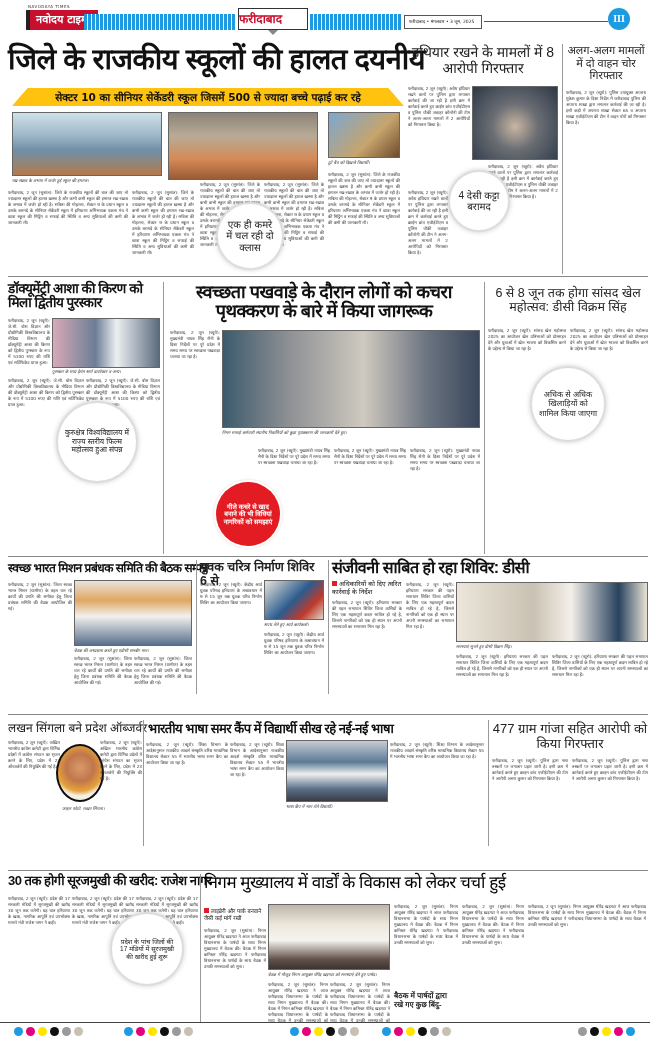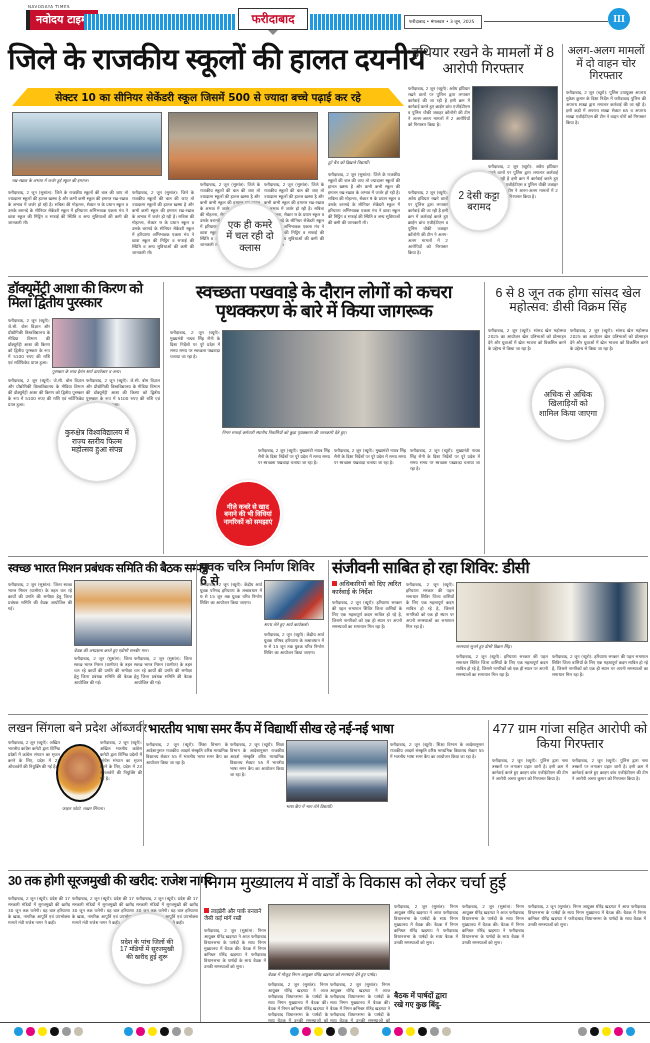--- a/index.html
+++ b/index.html
@@ -3,21 +3,21 @@
 <meta charset="utf-8">
 <style>
 *{box-sizing:border-box;margin:0;padding:0}
 html,body{width:650px;height:1043px;background:#fff;overflow:hidden}
 body{font-family:"DejaVu Sans",sans-serif;color:#111;position:relative}
 .abs{position:absolute}
 .masthead{left:0;top:0;width:650px;height:40px}
 .logo-box{left:26px;top:10px;width:72px;height:20px;background:#c8102e;color:#fff;font-weight:bold;font-size:11px;line-height:20px;text-align:center;border-left:4px solid #222}
 .logo-tag{left:28px;top:4px;font-size:4px;color:#333;letter-spacing:.5px}
 .stripe{top:14px;height:16px;background:repeating-linear-gradient(90deg,#1e9be0 0 3px,#fff 3px 4px)}
-.city-tab{left:238px;top:8px;width:70px;height:22px;border:1px solid #333;background:#fff;color:#c8102e;font-weight:bold;font-size:12px;text-align:center;line-height:20px}
+.city-tab{left:238px;top:8px;width:70px;height:22px;border:1px solid #333;background:#fff;color:#c8102e;font-weight:bold;font-size:12px;text-align:left;line-height:20px}
 .city-tab:after{content:"";position:absolute;left:29px;bottom:-6px;border:5px solid transparent;border-top-color:#888;border-bottom:0}
 .dateline{left:404px;top:15px;width:78px;height:14px;border:1px solid #555;background:#fff;font-size:4.5px;line-height:12px;padding-left:4px;color:#222;white-space:nowrap}
 .pgnum{left:608px;top:8px;width:22px;height:22px;border-radius:50%;background:#1e9be0;color:#fff;font-weight:bold;font-size:10px;text-align:center;line-height:22px;font-family:"Liberation Serif",serif}
 .hline{background:#888;height:1px}
 .vline{background:#999;width:1px}
 .h1{font-family:"Liberation Sans",sans-serif;font-weight:bold;letter-spacing:-.5px;color:#111;line-height:1.05}
 .hlt{font-family:"Liberation Sans",sans-serif;color:#222;line-height:1.15}
 .yband{left:12px;top:88px;width:392px;height:18px;background:#ffc20e;color:#111;font-weight:bold;font-size:10.5px;line-height:18px;text-align:center;clip-path:polygon(4% 0,96% 0,100% 100%,0 100%)}
 .photo{background:linear-gradient(135deg,#8a9aa8,#c9b9a0 50%,#6a6f74);border:1px solid #666}
 .caption{font-size:4.2px;color:#333;font-style:italic;line-height:6px}
@@ -57,21 +57,21 @@
 <div class="abs body" style="left:200px;top:182px;width:60px;height:88px">फरीदाबाद, 2 जून (सुशांत): जिले के राजकीय स्कूलों की बात की जाए तो ज्यादातर स्कूलों की हालत खस्ता है और कभी कभी स्कूल की इमारत रख-रखाव के अभाव में जर्जर हो रही है। सबिता की मोहल्ला, सेक्टर 9 के प्रधान स्कूल व उसके बरामदे के सीनियर सेकेंडरी स्कूल में हरियाणा अभिभावक एकता मंच ने छात्रा स्कूल की मिट्टिंग व सफाई की स्थिति व अन्य सुविधाओं की कमी की जानकारी ली।</div>
 <div class="abs body" style="left:264px;top:182px;width:60px;height:88px">फरीदाबाद, 2 जून (सुशांत): जिले के राजकीय स्कूलों की बात की जाए तो ज्यादातर स्कूलों की हालत खस्ता है और कभी कभी स्कूल की इमारत रख-रखाव के अभाव में जर्जर हो रही है। सबिता की मोहल्ला, सेक्टर 9 के प्रधान स्कूल व उसके बरामदे के सीनियर सेकेंडरी स्कूल में हरियाणा अभिभावक एकता मंच ने छात्रा स्कूल की मिट्टिंग व सफाई की स्थिति व अन्य सुविधाओं की कमी की जानकारी ली।</div>
 <div class="abs body" style="left:328px;top:172px;width:72px;height:98px">फरीदाबाद, 2 जून (सुशांत): जिले के राजकीय स्कूलों की बात की जाए तो ज्यादातर स्कूलों की हालत खस्ता है और कभी कभी स्कूल की इमारत रख-रखाव के अभाव में जर्जर हो रही है। सबिता की मोहल्ला, सेक्टर 9 के प्रधान स्कूल व उसके बरामदे के सीनियर सेकेंडरी स्कूल में हरियाणा अभिभावक एकता मंच ने छात्रा स्कूल की मिट्टिंग व सफाई की स्थिति व अन्य सुविधाओं की कमी की जानकारी ली।</div>
 <div class="abs circle" style="left:218px;top:204px;width:64px;height:64px;font-size:10px">एक ही कमरे में चल रही दो क्लास</div>
 
 <div class="abs hlt" style="left:408px;top:44px;width:150px;font-size:14px;text-align:center">हथियार रखने के मामलों में 8 आरोपी गिरफ्तार</div>
 <div class="abs body" style="left:408px;top:86px;width:62px;height:100px">फरीदाबाद, 2 जून (ब्यूरो): अवैध हथियार रखने वालों पर पुलिस द्वारा लगातार कार्रवाई की जा रही है इसी क्रम में कार्रवाई करते हुए क्राईम ब्रांच एजीईटीएस व पुलिस चौकी जवाहर कॉलोनी की टीम ने अलग-अलग मामलों में 2 आरोपियों को गिरफ्तार किया है।</div>
 <div class="abs photo" style="left:472px;top:86px;width:86px;height:74px;background:radial-gradient(circle at 50% 55%,#c9b6a2 0,#6b6e74 40%,#2c3946 100%)"></div>
 <div class="abs body" style="left:488px;top:164px;width:70px;height:110px">फरीदाबाद, 2 जून (ब्यूरो): अवैध हथियार रखने वालों पर पुलिस द्वारा लगातार कार्रवाई की जा रही है इसी क्रम में कार्रवाई करते हुए क्राईम ब्रांच एजीईटीएस व पुलिस चौकी जवाहर कॉलोनी की टीम ने अलग-अलग मामलों में 2 आरोपियों को गिरफ्तार किया है।</div>
 <div class="abs body" style="left:408px;top:190px;width:40px;height:80px">फरीदाबाद, 2 जून (ब्यूरो): अवैध हथियार रखने वालों पर पुलिस द्वारा लगातार कार्रवाई की जा रही है इसी क्रम में कार्रवाई करते हुए क्राईम ब्रांच एजीईटीएस व पुलिस चौकी जवाहर कॉलोनी की टीम ने अलग-अलग मामलों में 2 आरोपियों को गिरफ्तार किया है।</div>
-<div class="abs circle" style="left:450px;top:172px;width:58px;height:58px;font-size:10px">2 देसी कट्टा बरामद</div>
+<div class="abs circle" style="left:450px;top:172px;width:58px;height:58px;font-size:10px">4 देसी कट्टा बरामद</div>
 
 <div class="abs vline" style="left:562px;top:44px;height:230px"></div>
 
 <div class="abs hlt" style="left:566px;top:44px;width:80px;font-size:11px;text-align:center">अलग-अलग मामलों में दो वाहन चोर गिरफ्तार</div>
 <div class="abs body" style="left:566px;top:90px;width:80px;height:184px">फरीदाबाद, 2 जून (ब्यूरो): पुलिस उपायुक्त अपराध मुकेश कुमार के दिशा निर्देश में फरीदाबाद पुलिस की अपराध शाखा द्वारा लगातार कार्रवाई की जा रही है। इसी कड़ी में अपराध शाखा सेक्टर 65 व अपराध शाखा एजीईटीएस की टीम ने वाहन चोरों को गिरफ्तार किया है।</div>
 
 <div class="abs hline" style="left:8px;top:276px;width:640px"></div>
 
 <div class="abs h1" style="left:8px;top:282px;width:152px;font-size:13.5px;text-align:left">डॉक्यूमेंट्री आशा की किरण को मिला द्वितीय पुरस्कार</div>
 <div class="abs body" style="left:8px;top:318px;width:42px;height:50px">फरीदाबाद, 2 जून (ब्यूरो): जे.सी. बोस विज्ञान और प्रौद्योगिकी विश्वविद्यालय के मीडिया विभाग की डॉक्यूमेंट्री आशा की किरण को द्वितीय पुरस्कार के रूप में 5100 रुपए की राशि एवं सर्टिफिकेट प्राप्त हुआ।</div>

